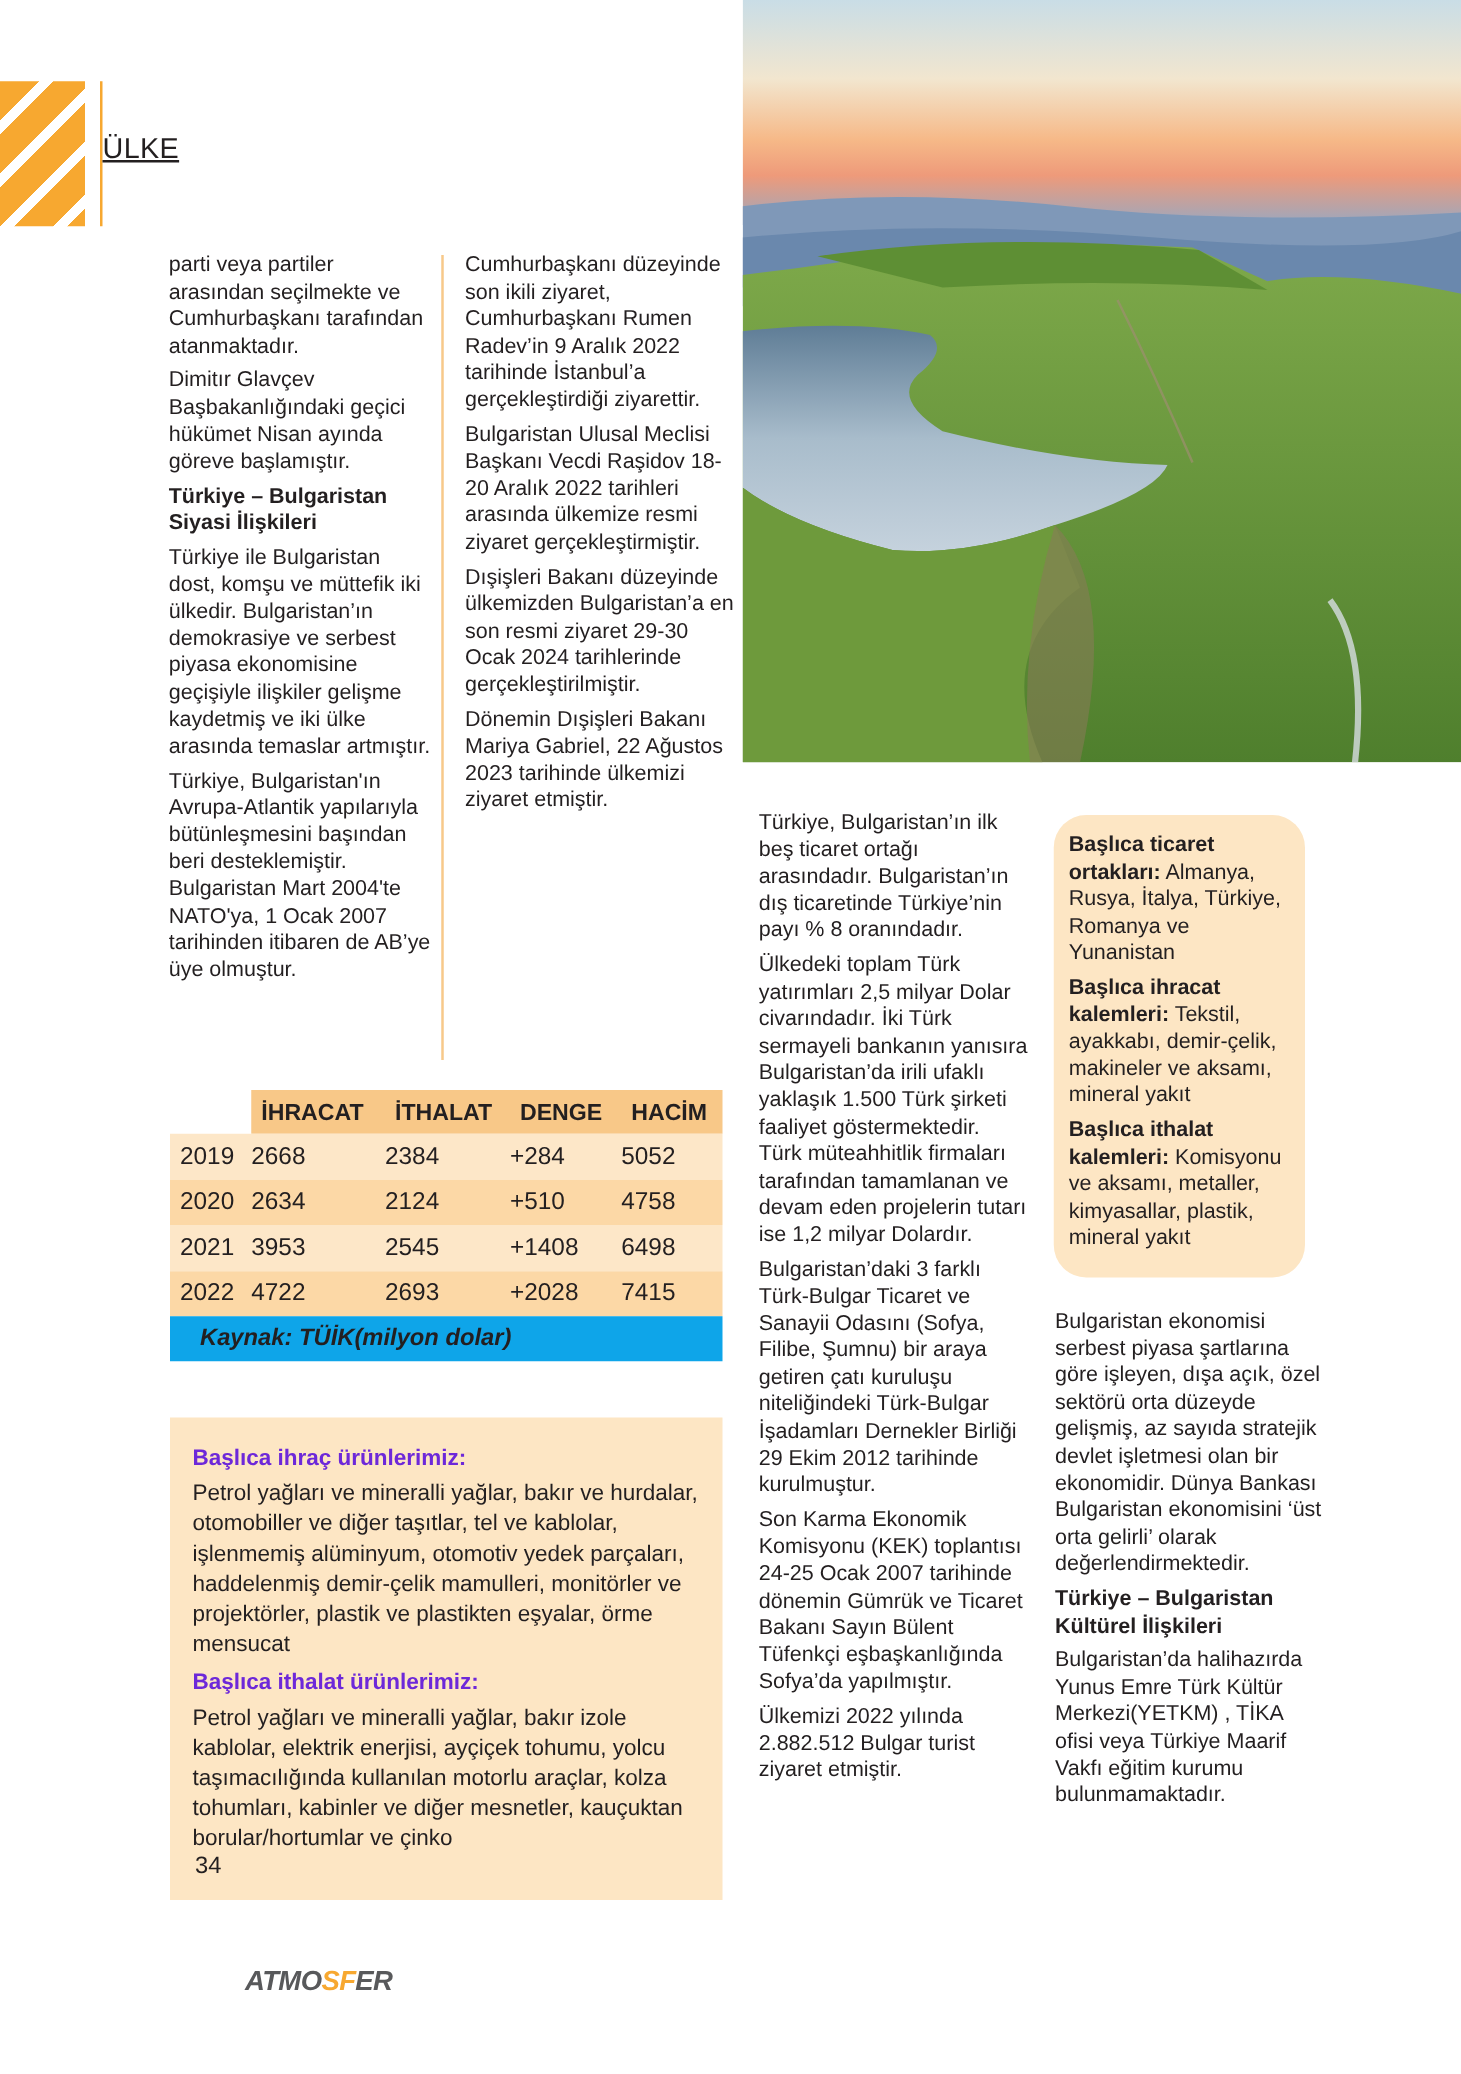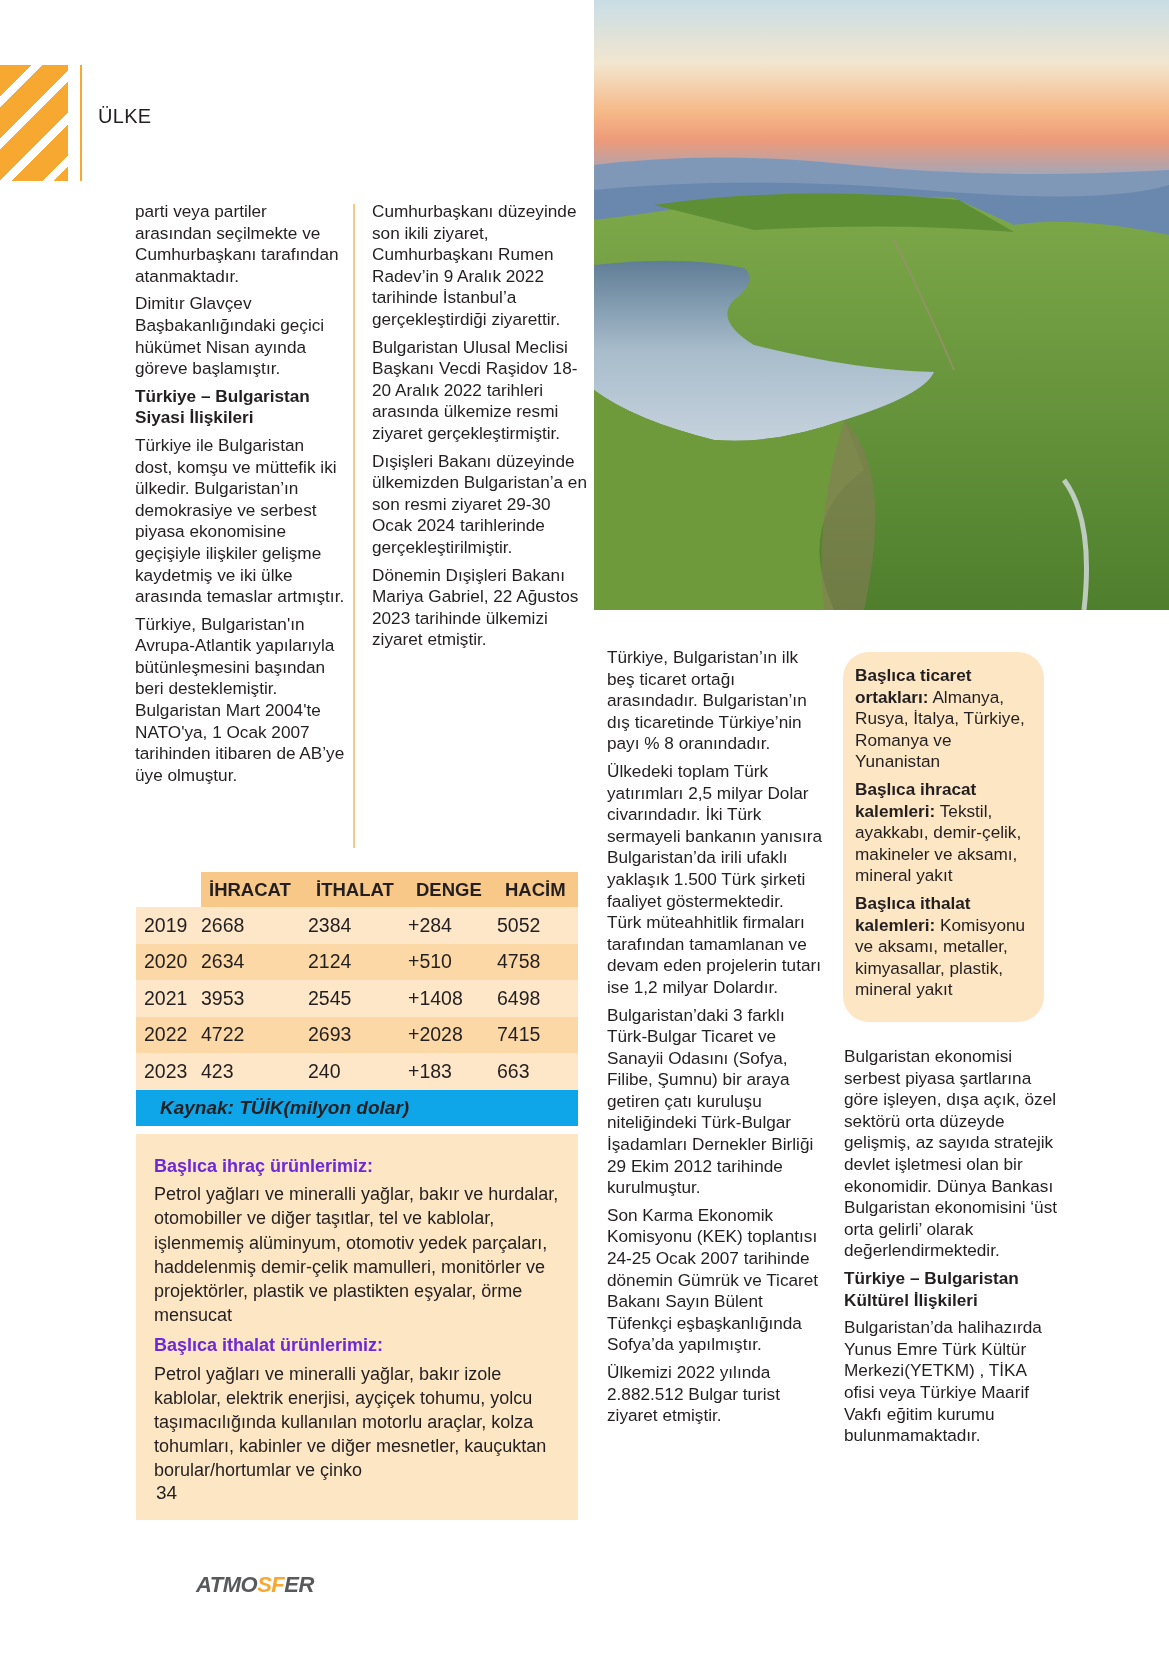--- a/index.html
+++ b/index.html
@@ -5,21 +5,21 @@
   html, body { margin: 0; padding: 0; background: #ffffff; }
   body {
     width: 1169px; height: 1659px; position: relative; overflow: hidden;
     font-family: "Liberation Sans", sans-serif; color: #231f20;
   }
   .stripes {
     position: absolute; left: 0; top: 65px; width: 68px; height: 116px;
     background: repeating-linear-gradient(135deg, #f7a830 0 22px, #ffffff 22px 30px);
   }
   .vrule { position: absolute; left: 80px; top: 65px; width: 2px; height: 116px; background: #f7a830; }
-  .section-label { position: absolute; left: 98px; top: 105px; font-size: 20px; color: #231f20; letter-spacing: 0.3px; }
+  .section-label { position: absolute; left: 82px; top: 105px; font-size: 23px; color: #231f20; letter-spacing: 0.3px; text-decoration: underline; }
 
   .photo {
     position: absolute; left: 594px; top: 0; width: 575px; height: 610px; overflow: hidden;
   }
   .photo svg { display: block; }
 
   .col { position: absolute; font-size: 17.2px; line-height: 21.6px; color: #231f20; }
   .col p { margin: 0 0 6px 0; }
   .col h3 { margin: 0 0 6px 0; font-size: 17.2px; line-height: 21.6px; font-weight: bold; }
   .col1 { left: 135px; top: 201px; width: 210px; }
@@ -152,27 +152,20 @@
     <span class="c3">+1408</span>
     <span class="c4">6498</span>
   </div>
   <div class="row dark">
     <span class="c-year">2022</span>
     <span class="c1">4722</span>
     <span class="c2">2693</span>
     <span class="c3">+2028</span>
     <span class="c4">7415</span>
   </div>
-  <div class="row light">
-    <span class="c-year">2023</span>
-    <span class="c1">423</span>
-    <span class="c2">240</span>
-    <span class="c3">+183</span>
-    <span class="c4">663</span>
-  </div>
   <div class="row src">Kaynak: TÜİK(milyon dolar)</div>
 </div>
 
 <div class="products">
   <h4>Başlıca ihraç ürünlerimiz:</h4>
   <p>Petrol yağları ve mineralli yağlar, bakır ve hurdalar, otomobiller ve diğer taşıtlar, tel ve kablolar, işlenmemiş alüminyum, otomotiv yedek parçaları, haddelenmiş demir-çelik mamulleri, monitörler ve projektörler, plastik ve plastikten eşyalar, örme mensucat</p>
   <h4>Başlıca ithalat ürünlerimiz:</h4>
   <p>Petrol yağları ve mineralli yağlar, bakır izole kablolar, elektrik enerjisi, ayçiçek tohumu, yolcu taşımacılığında kullanılan motorlu araçlar, kolza tohumları, kabinler ve diğer mesnetler, kauçuktan borular/hortumlar ve çinko</p>
 </div>
 

